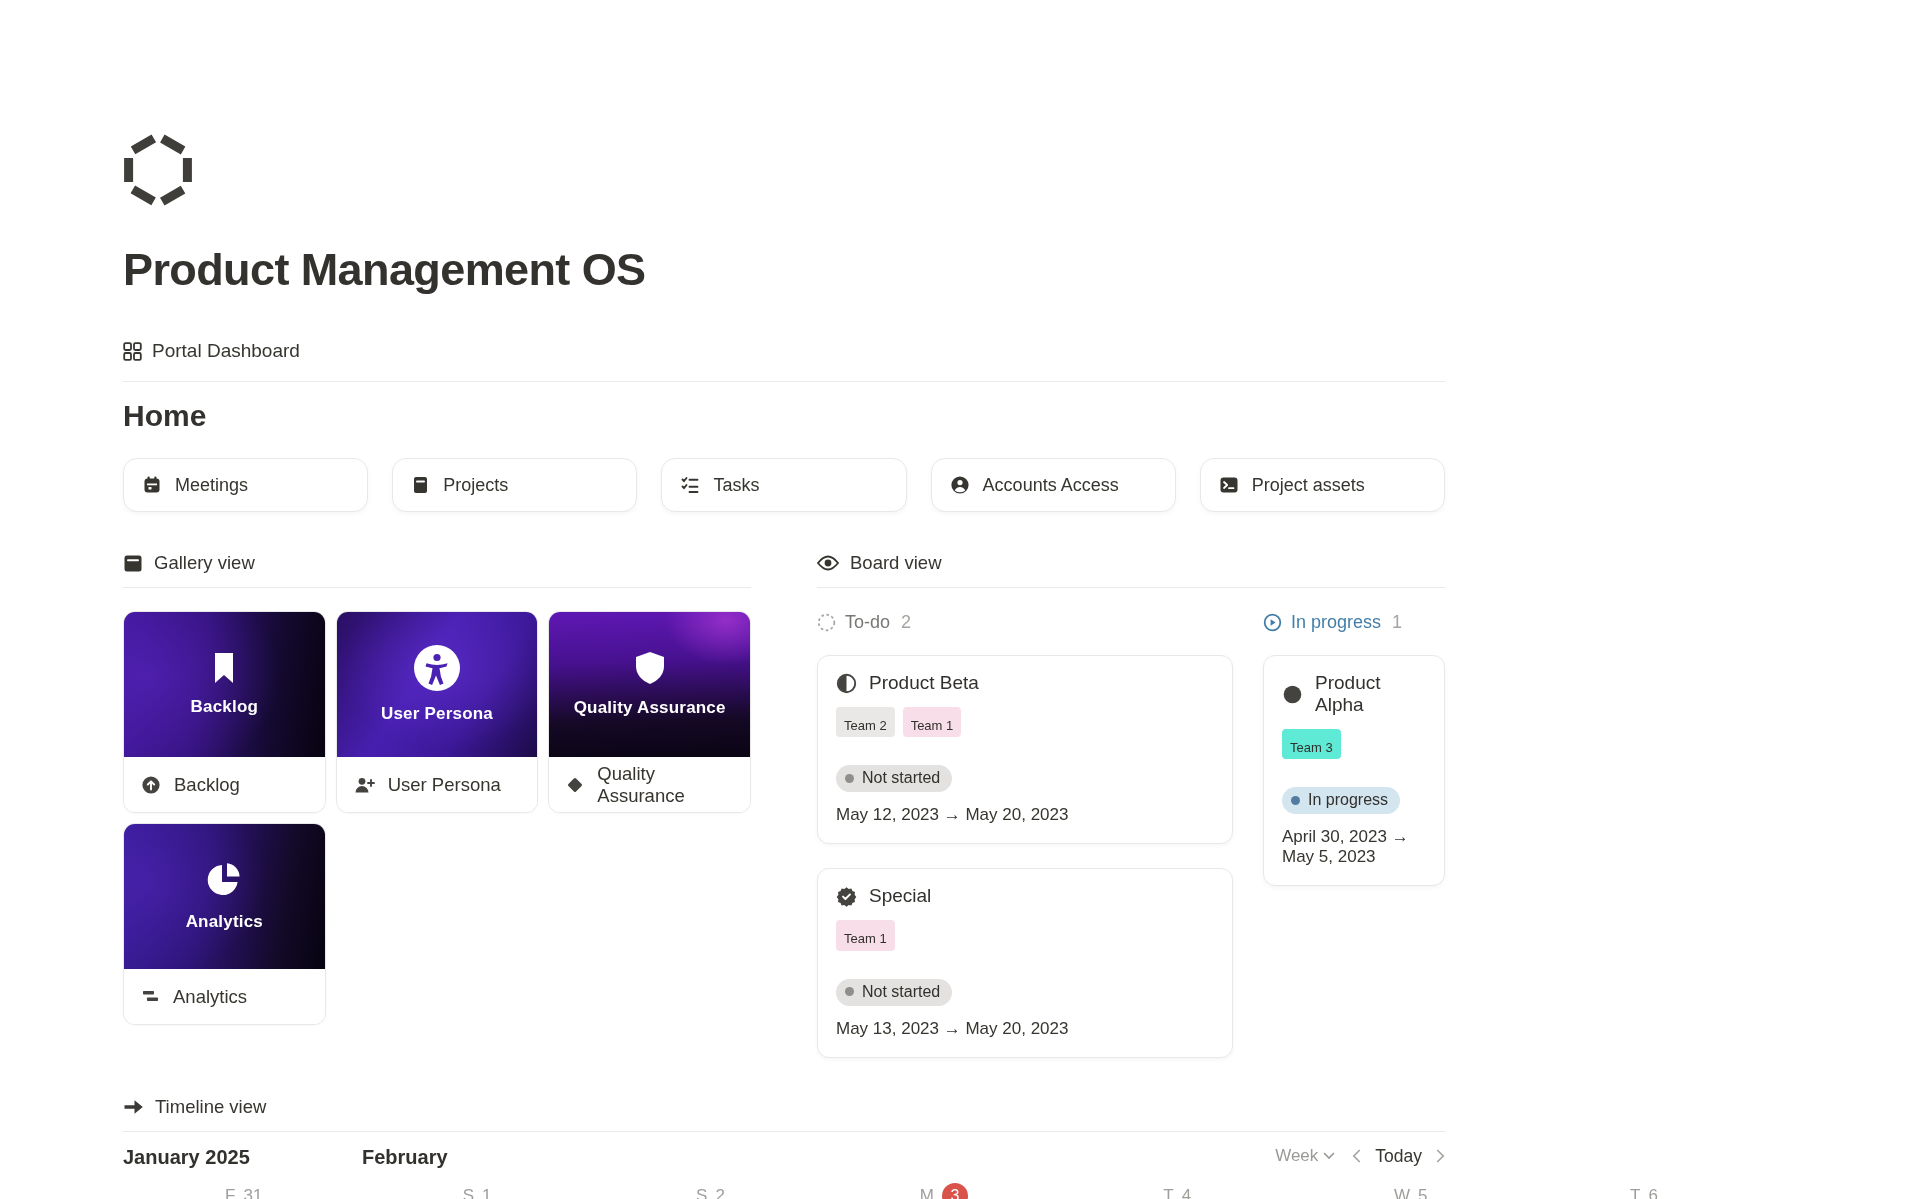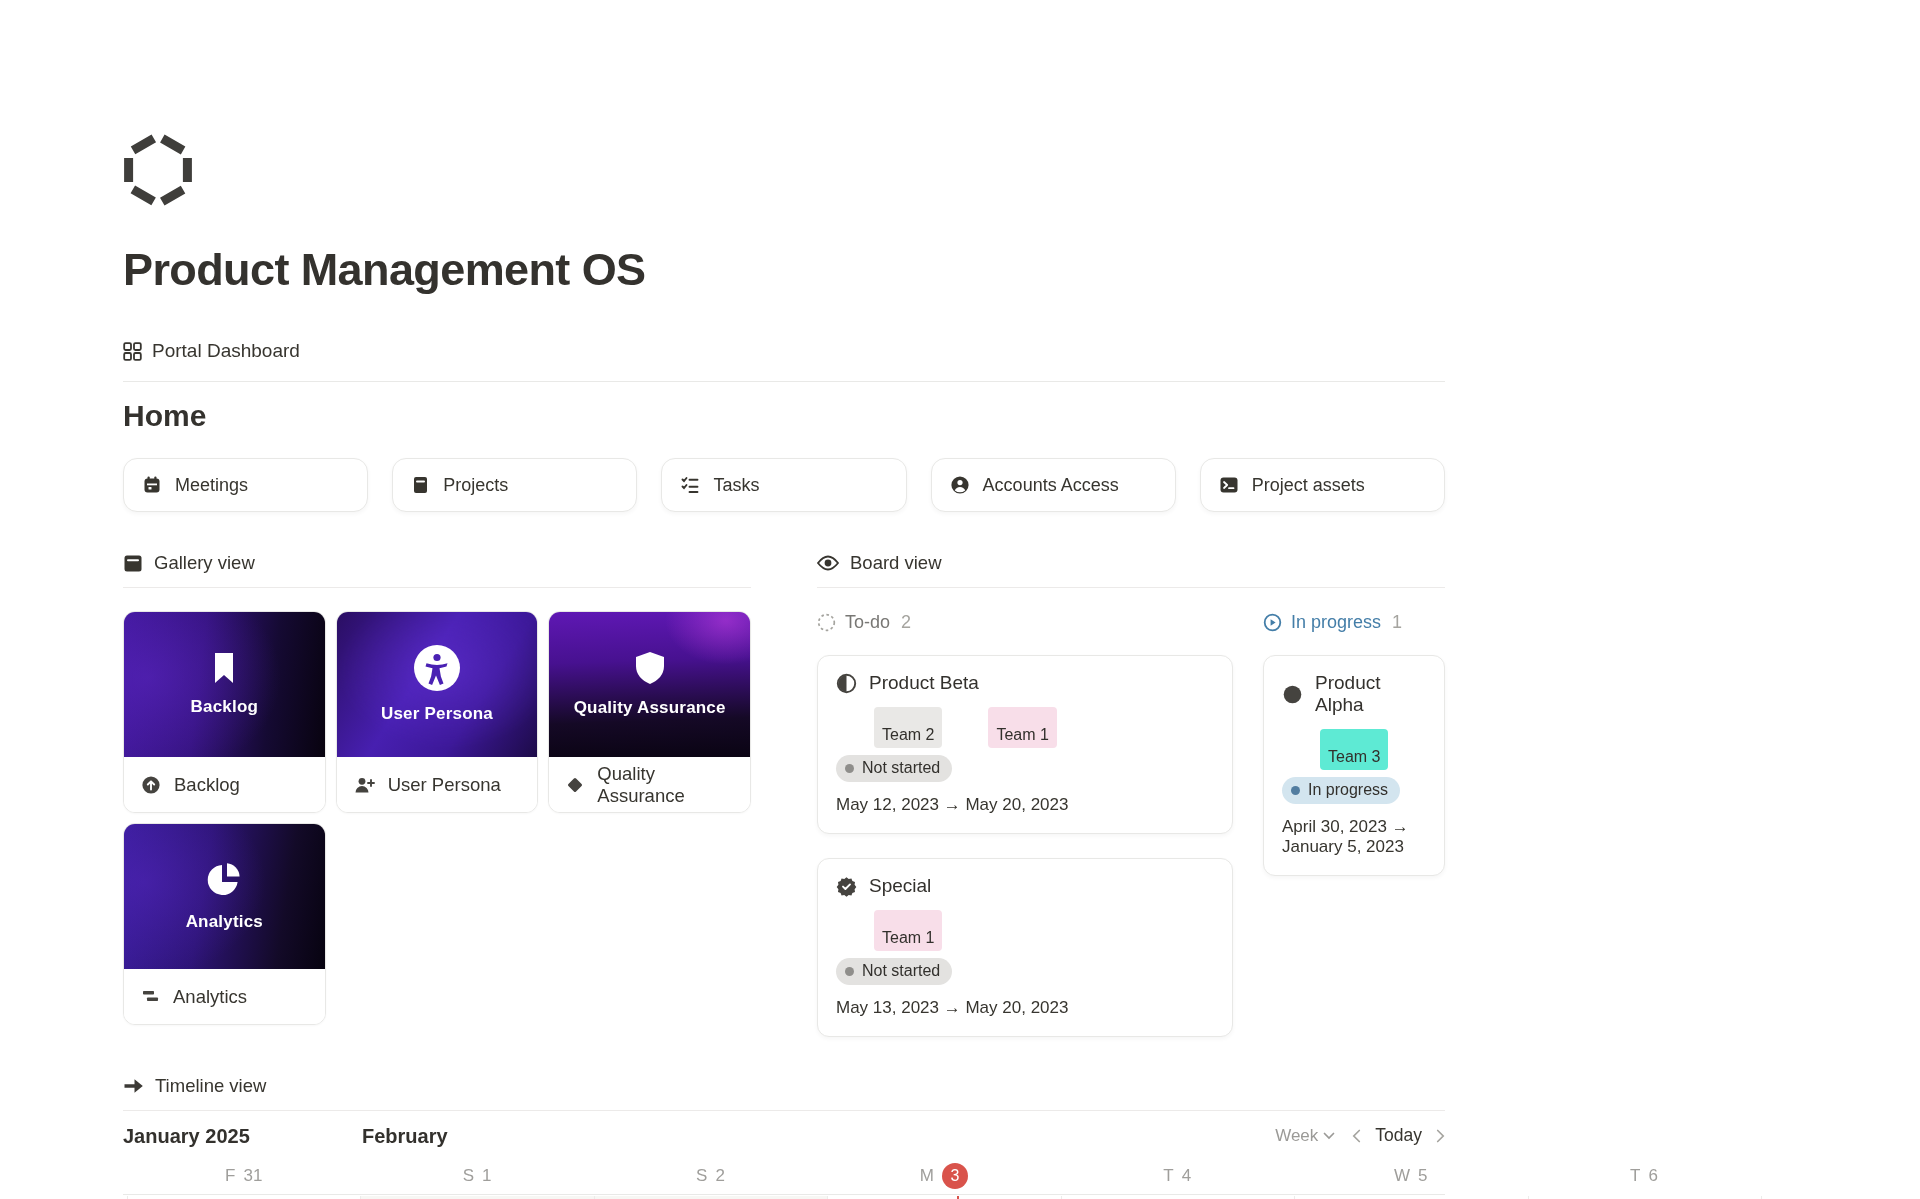--- a/index.html
+++ b/index.html
@@ -46,25 +46,25 @@
   
   .board-cols { margin-top:24px; display:grid; grid-template-columns:416px 1fr; column-gap:30px; }
   .b-col-header { display:flex; align-items:center; gap:9px; font-size:18px; font-weight:500; color:#787774; }
   .b-col-header .count { color:#a5a49f; font-weight:400; margin-left:2px; }
   .b-col-header.blue { color:#447ea8; }
   .b-cards { margin-top:22px; display:flex; flex-direction:column; gap:24px;justify-content:flex-end; }
   .b-card { background:#fff; border:1px solid #e8e8e6; border-radius:12px; padding:16px 18px 18px;
             box-shadow:0 2px 4px rgba(15,15,15,.04); cursor:pointer; }
   .b-title-row { display:flex; align-items:center; gap:12px; font-size:19px; font-weight:500; color:#33312d; }
   .b-tags { margin-top:13px; display:flex; gap:8px; }
-  .tag { display:inline-block; font-size:16px; color:#32302c; padding:18px 8px 3px; border-radius:4px; line-height:1.25;margin-left:38px; }
+  .tag { display:inline-block; font-size:13px; color:#32302c; padding:11px 8px 3px; border-radius:4px; line-height:1.25; }
   .tag.gray { background:#e9e8e6; }
   .tag.pink { background:#f8dee9; }
   .tag.tan  { background:#5eead4; }
-  .b-status { margin-top:7px; }
+  .b-status { margin-top:28px; }
   .pill { display:inline-flex; align-items:center; gap:8px; font-size:16px; color:#32302c;
           padding:3px 12px 4px 9px; border-radius:999px; line-height:1.25; }
   .pill .dot { width:9px; height:9px; border-radius:50%; }
   .pill.gray { background:#e3e2e0; } .pill.gray .dot { background:#8f8e8b; }
   .pill.blue { background:#d3e5ef; } .pill.blue .dot { background:#527da0; }
   .b-dates { margin-top:13px; font-size:17px; color:#37352f; }
 
   
   .timeline-header { margin-top:38px; }
   .timeline-body { position:relative; height:100px; }
@@ -374,21 +374,21 @@
               </div>
               <div class="b-tags">
                 <span class="tag tan">Team 3</span>
               </div>
               <div class="b-status">
                 <span class="pill blue">
                     <span class="dot"></span>
                     <span>In progress</span>
                   </span>
               </div>
-              <div class="b-dates">April 30, 2023 → January 5, 2023</div>
+              <div class="b-dates">April 30, 2023 → May 5, 2023</div>
             </div>
 
           </div>
         </div>
 
       </div>
     </section>
   </div>
 
   <div class="section-header timeline-header">

